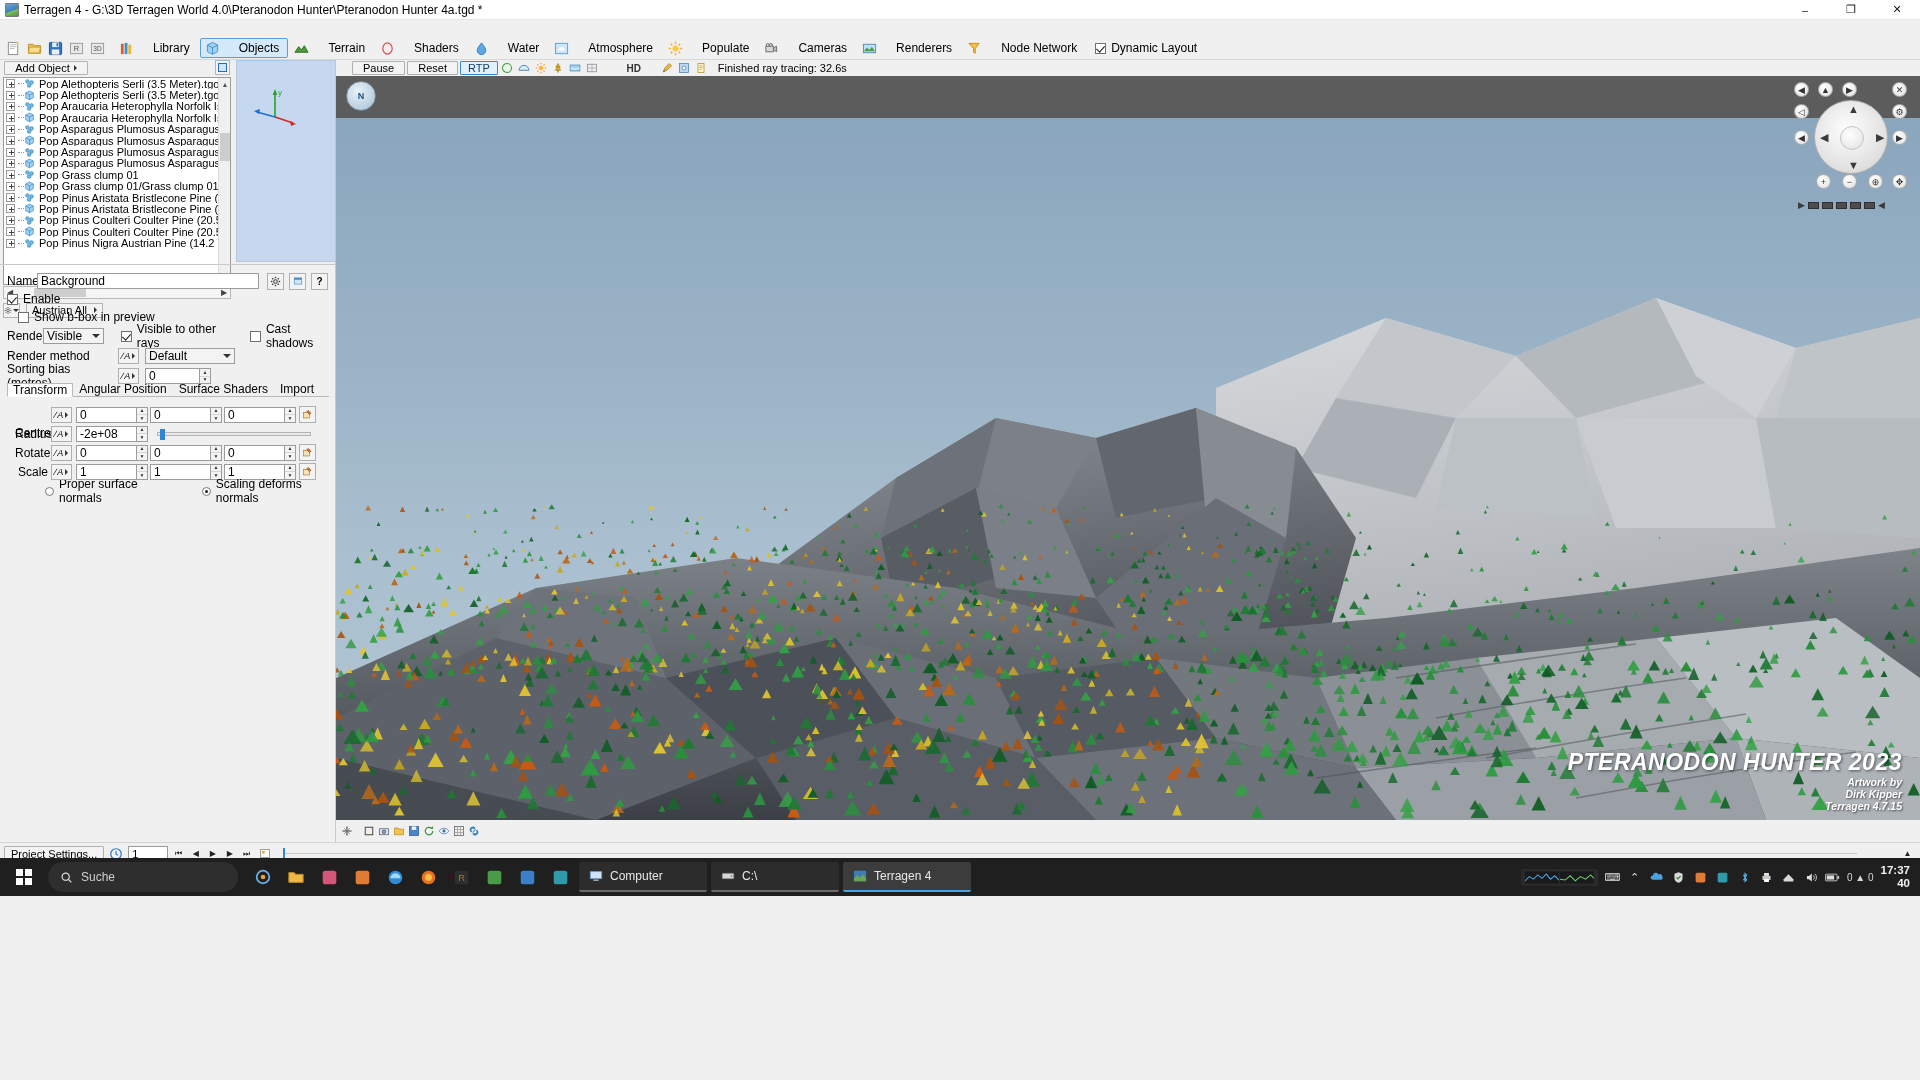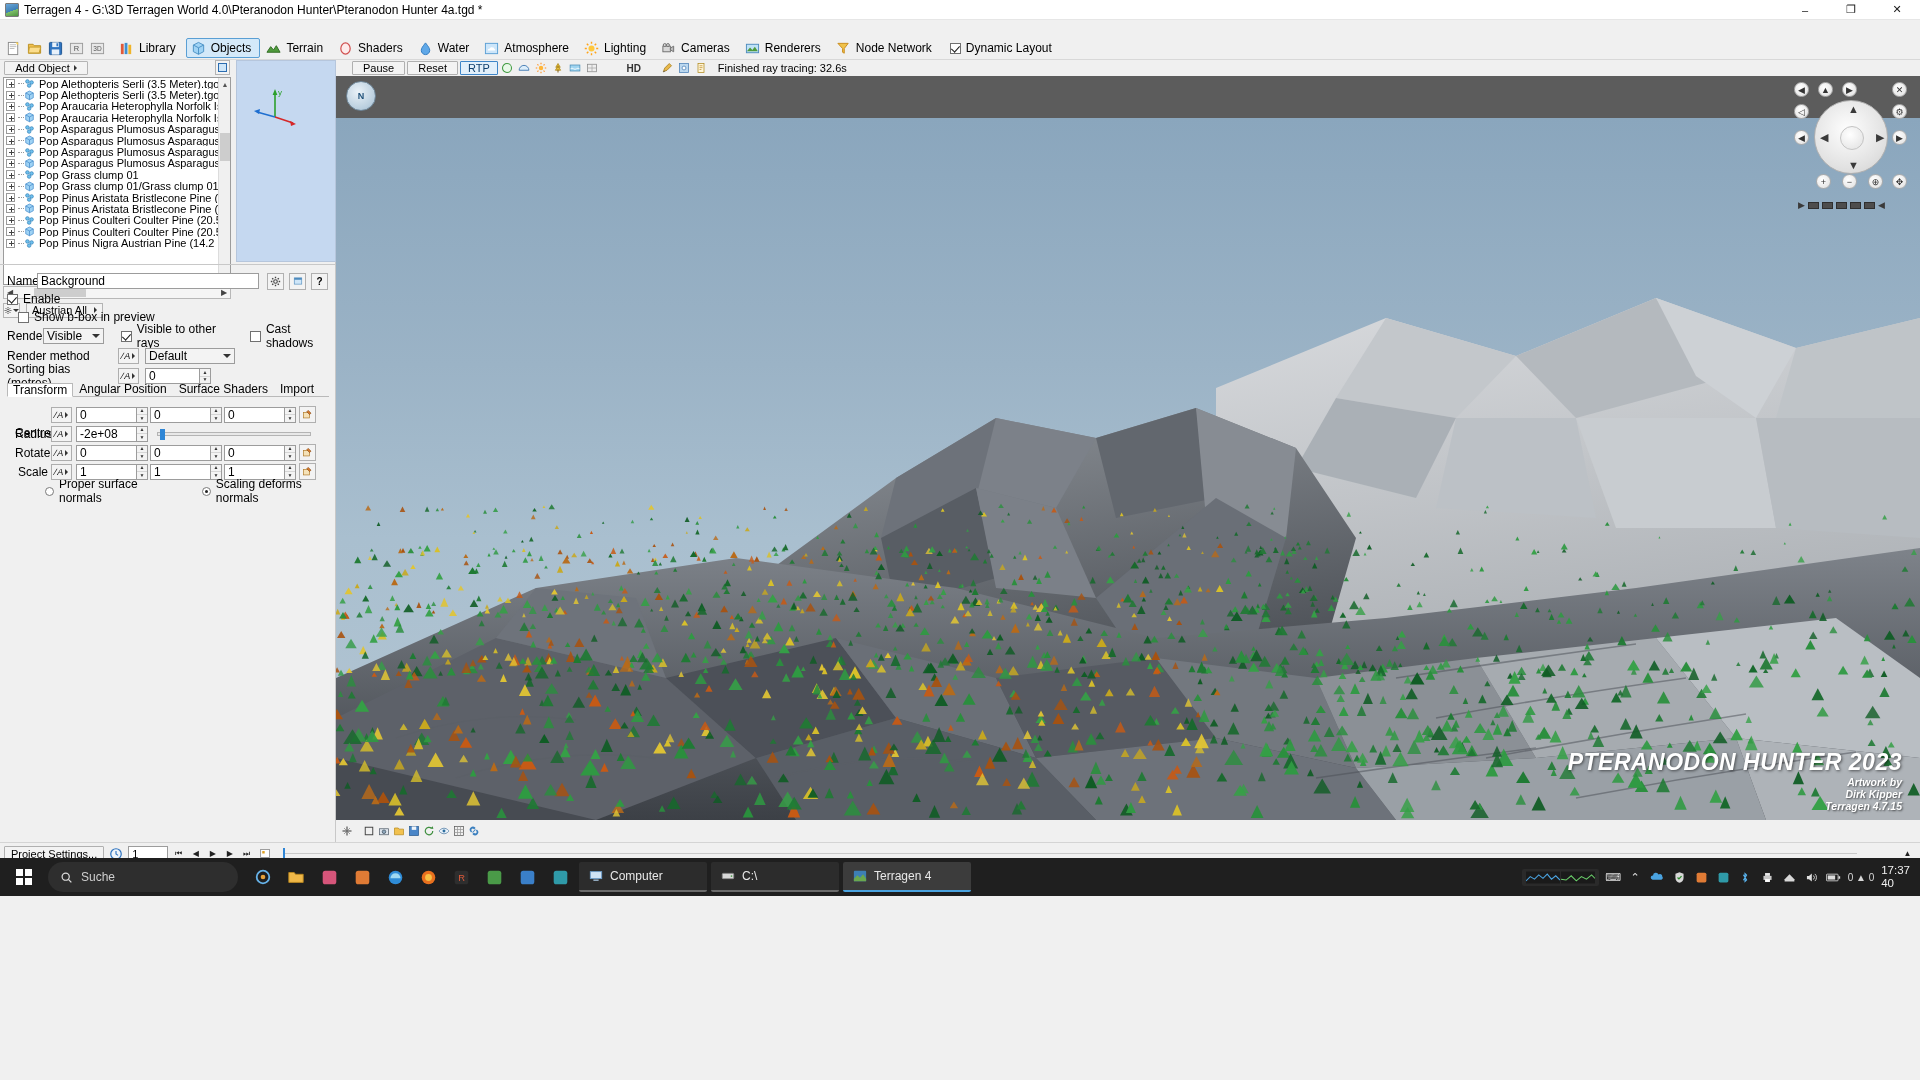--- a/index.html
+++ b/index.html
@@ -45,21 +45,21 @@
     background: #f0f0f0; display: flex; align-items: center; padding-left: 3px;
     border-bottom: 1px solid #d8d8d8;
   }
   .tbi {
     width: 20px; height: 20px; margin-right: 1px; border: 1px solid transparent;
     border-radius: 2px; display: flex; align-items: center; justify-content: center;
     position: relative; flex: 0 0 auto;
   }
   .tbsep { width: 6px; }
   .tab-btn {
-    height: 20px; display: flex; align-items: center; gap: 5px;
+    height: 20px; display: flex; align-items: center; gap: 19px;
     padding: 0 8px 0 4px; margin-right: 1px; border: 1px solid transparent;
     border-radius: 2px; font-size: 12px; color: #000; white-space: nowrap; flex: 0 0 auto;
   }
   .tab-btn.active { background: #d4e9f9; border: 1px solid #5a9fd4; }
   .tab-btn .ico { width: 15px; height: 15px; display:block; flex:0 0 auto; }
   .dyn-layout { display:flex; align-items:center; gap:5px; margin-left:8px; font-size:12px; }
   .chk {
     width: 11px; height: 11px; border: 1px solid #707070; background: #fff;
     display: inline-block; position: relative; flex: 0 0 auto;
   }
@@ -307,21 +307,21 @@
   .tb-apps { display: flex; align-items: center; gap: 3px; margin-left: 10px; }
   .tb-app { width: 30px; height: 34px; display:flex;align-items:center;justify-content:center; border-radius:3px;}
   .tb-win {
     height: 30px; min-width: 128px; background: #2c2c2c; border-bottom: 2px solid #6b6b6b;
     display: flex; align-items: center; gap: 7px; padding: 0 10px; color:#e8e8e8; font-size: 12px;
     margin-left: 4px; border-radius: 2px;
   }
   .tb-win.active { background: #3c3c3c; border-bottom-color: #4aa3e0; }
   .tray { margin-left: auto; display:flex; align-items:center; gap:7px; padding-right: 10px; color:#e0e0e0; font-size:11px;}
   .tray-ico { width:15px;height:15px;display:flex;align-items:center;justify-content:center;font-size:11px;}
-  .clock { font-size: 11.5px; line-height: 13px; color: #f0f0f0; }
+  .clock { text-align: right; font-size: 11.5px; line-height: 13px; color: #f0f0f0; font-weight: bold; }
 
   
   .terrain { position:absolute; left:0; top:42px; width:1584px; height:702px; }
 </style>
 </head>
 <body>
 
 <div id="app">
 
   <div class="titlebar">
@@ -426,21 +426,21 @@
     </div>
     <div class="tab-btn">
       <span class="ico">
         <svg width="15" height="15" viewBox="0 0 16 16">
             <circle cx="8" cy="8" r="3.2" fill="#ffc83d"></circle>
             <g stroke="#ffa41b" stroke-width="1.5">
               <path d="M8 .8v2.2M8 13v2.2M.8 8h2.2M13 8h2.2M3 3l1.6 1.6M11.4 11.4L13 13M13 3l-1.6 1.6M4.6 11.4L3 13"></path>
             </g>
           </svg>
       </span>
-      <span>Lighting</span>
+      <span>Populate</span>
     </div>
     <div class="tab-btn">
       <span class="ico">
         <svg width="15" height="15" viewBox="0 0 16 16">
             <rect x="2" y="5.5" width="8" height="6" fill="#d8d8d8" stroke="#6e6e6e"></rect>
             <path d="M10 7.5l3.5-2v6l-3.5-2z" fill="#bdbdbd" stroke="#6e6e6e"></path>
             <circle cx="4" cy="4.3" r="1.6" fill="#d8d8d8" stroke="#6e6e6e"></circle>
             <circle cx="7.4" cy="4.3" r="1.6" fill="#d8d8d8" stroke="#6e6e6e"></circle>
           </svg>
       </span>

